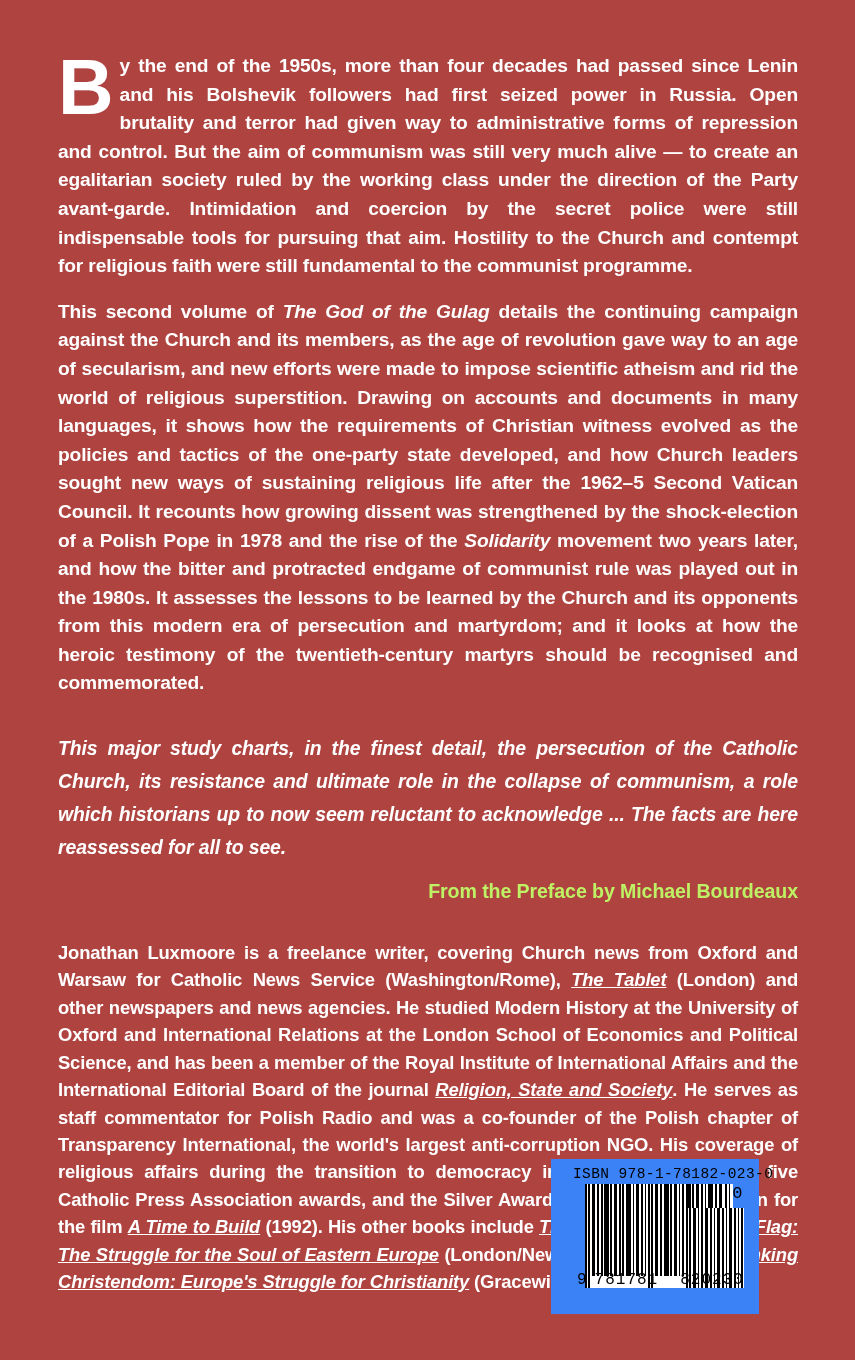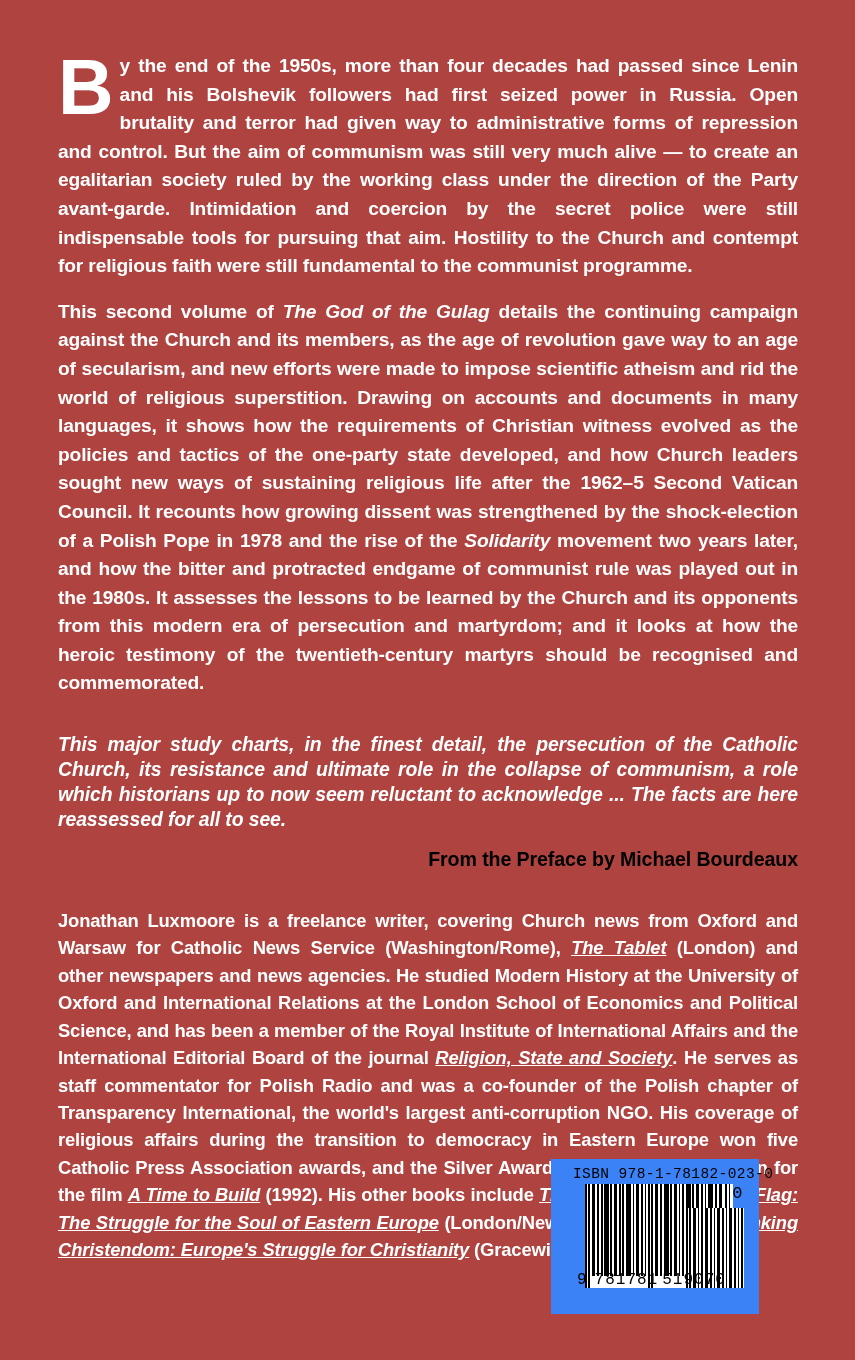--- a/index.html
+++ b/index.html
@@ -62,27 +62,27 @@
   
   .quote-block {
     margin: 34px 0 0 0;
   }
   .quote {
     color: #ffffff;
     font-family: "Liberation Sans", sans-serif;
     font-weight: bold;
     font-style: italic;
     font-size: 19.4px;
-    line-height: 25px;
+    line-height: 33px;
     text-align: justify;
     margin: 0;
     letter-spacing: -0.1px;
   }
   .quote-attrib {
-    color: #000000;
+    color: #bef264;
     font-family: "Liberation Sans", sans-serif;
     font-weight: bold;
     font-size: 19.6px;
     line-height: 28px;
     text-align: right;
     margin: 13px 0 0 0;
     letter-spacing: -0.1px;
   }
 
   
@@ -181,21 +181,21 @@
     position: absolute;
     left: 4px;
     bottom: -1px;
     font-family: "Liberation Mono", monospace;
     font-size: 16px;
     letter-spacing: 1px;
     color: #000;
     white-space: nowrap;
   }
   .ean-digits .lead { margin-right: 7px; }
-  .ean-digits .grp  { margin-right: 4px; }
+  .ean-digits .grp  { margin-right: 22px; }
   svg { display: block; }
 </style>
 </head>
 <body>
 
 <div class="cover">
 
   <div class="content">
 
     <p class="blurb first">
@@ -278,19 +278,19 @@
             <rect x="31" y="0" width="3.2" height="80"></rect>
             <rect x="36" y="0" width="1.6" height="80"></rect>
             <rect x="39.5" y="0" width="1.6" height="80"></rect>
             <rect x="43" y="0" width="3.2" height="80"></rect>
             <rect x="48" y="0" width="1.6" height="80"></rect>
             <rect x="51.5" y="0" width="1.6" height="80"></rect>
             <rect x="55" y="0" width="2.4" height="80"></rect>
           </g>
         </svg>
 
-        <div class="ean-digits"><span class="lead">9</span><span class="grp">781781</span><span>519070</span></div>
+        <div class="ean-digits"><span class="lead">9</span><span class="grp">781781</span><span>820230</span></div>
 
       </div>
     </div>
   </div>
 
 </div>
 
 </body></html>

